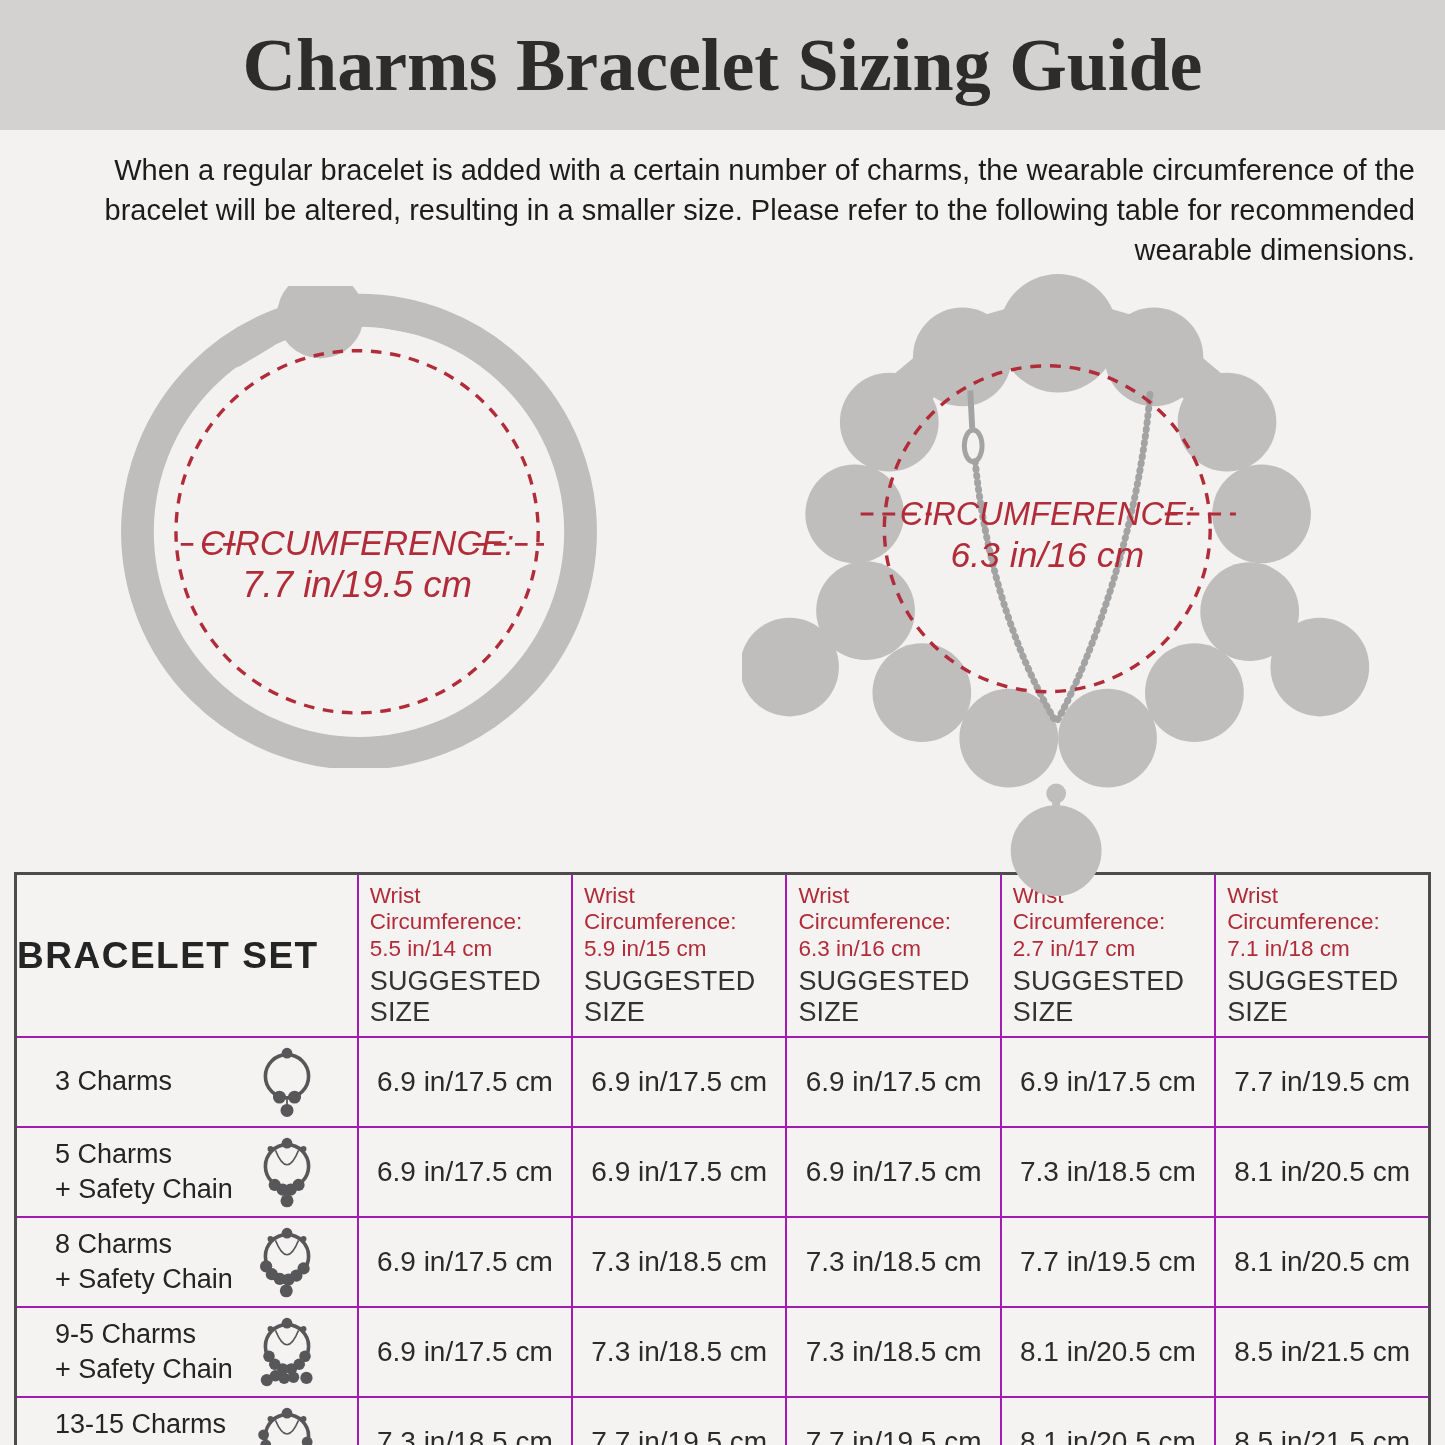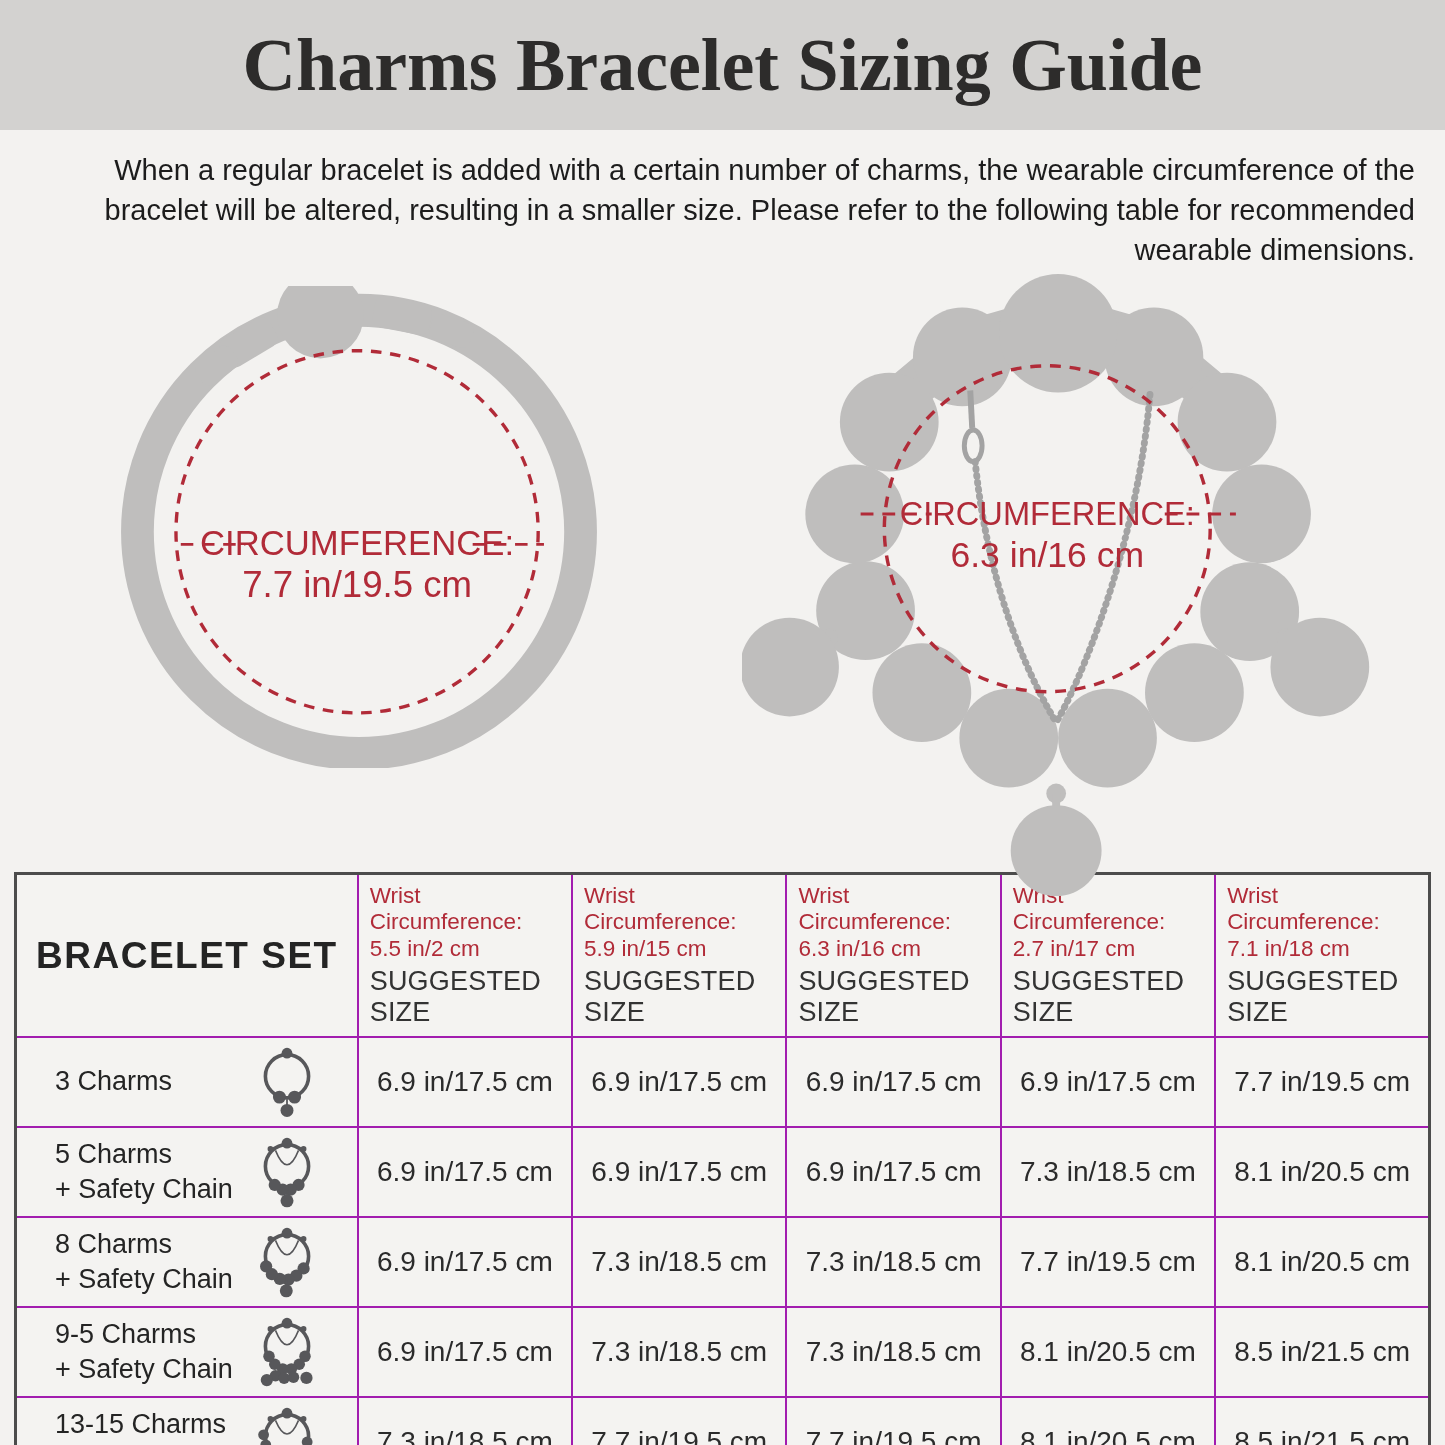--- a/index.html
+++ b/index.html
@@ -22,42 +22,42 @@
     letter-spacing:0px;
   }
   .intro {
     margin:20px 30px 0 30px;
     font-size:29px;
     line-height:1.38;
     color:#1c1c1c;
     max-width:1390px;
     text-align:right;
   }
-  .illos { position:relative; height:586px; }
+  .illos { position:relative; height:586px;font-style:italic; }
   .illo-left  { position:absolute; left:70px;  top:16px; width:578px;  height:482px; }
   .illo-right { position:absolute; left:742px; top:2px;  width:652px; height:632px; }
   .illo text {
     font-family:"Liberation Sans", sans-serif;
     fill:#b12b38; text-anchor:middle;
   }
   table.sizing {
     margin:16px 14px 0 14px;
     width:1417px;
     border-collapse:collapse;
     table-layout:fixed;
   }
   table.sizing th, table.sizing td {
     border:2px solid #a21caf;
     background:#f4f3f1;
     vertical-align:middle;
   }
   table.sizing { border:3px solid #4c4c4c; }
   col.c-set { width:24.2%; }
   thead th { height:106px; padding:8px 6px 8px 11px; text-align:left; }
-  thead th.set-th { text-align:center; padding:0; }
+  thead th.set-th { padding:0; }
   .set-title { font-size:37px; color:#242424; letter-spacing:1.5px; }
   .wc-line { color:#b12b38; font-size:22.5px; line-height:1.17; font-weight:normal; }
   .ss-line { color:#333; font-size:27px; margin-top:4px; font-weight:normal; letter-spacing:0.2px; }
   tbody tr { height:90px; }
   .row-head { display:flex; align-items:center; padding:0 34px 0 38px; }
   .row-label {
     font-size:27px; font-weight:normal; color:#242424;
     line-height:1.3; white-space:pre-line; text-align:left;
   }
   .row-head svg { margin-left:auto; flex:none; }
@@ -148,21 +148,21 @@
       <col>
       <col>
   </colgroup>
   <thead>
     <tr>
       <th class="set-th">
         <div class="set-title">BRACELET SET</div>
       </th>
       <th>
         <div class="wc-line">Wrist Circumference:</div>
-        <div class="wc-line">5.5 in/2 cm</div>
+        <div class="wc-line">5.5 in/14 cm</div>
         <div class="ss-line">SUGGESTED SIZE</div>
       </th>
       <th>
         <div class="wc-line">Wrist Circumference:</div>
         <div class="wc-line">5.9 in/15 cm</div>
         <div class="ss-line">SUGGESTED SIZE</div>
       </th>
       <th>
         <div class="wc-line">Wrist Circumference:</div>
         <div class="wc-line">6.3 in/16 cm</div>

